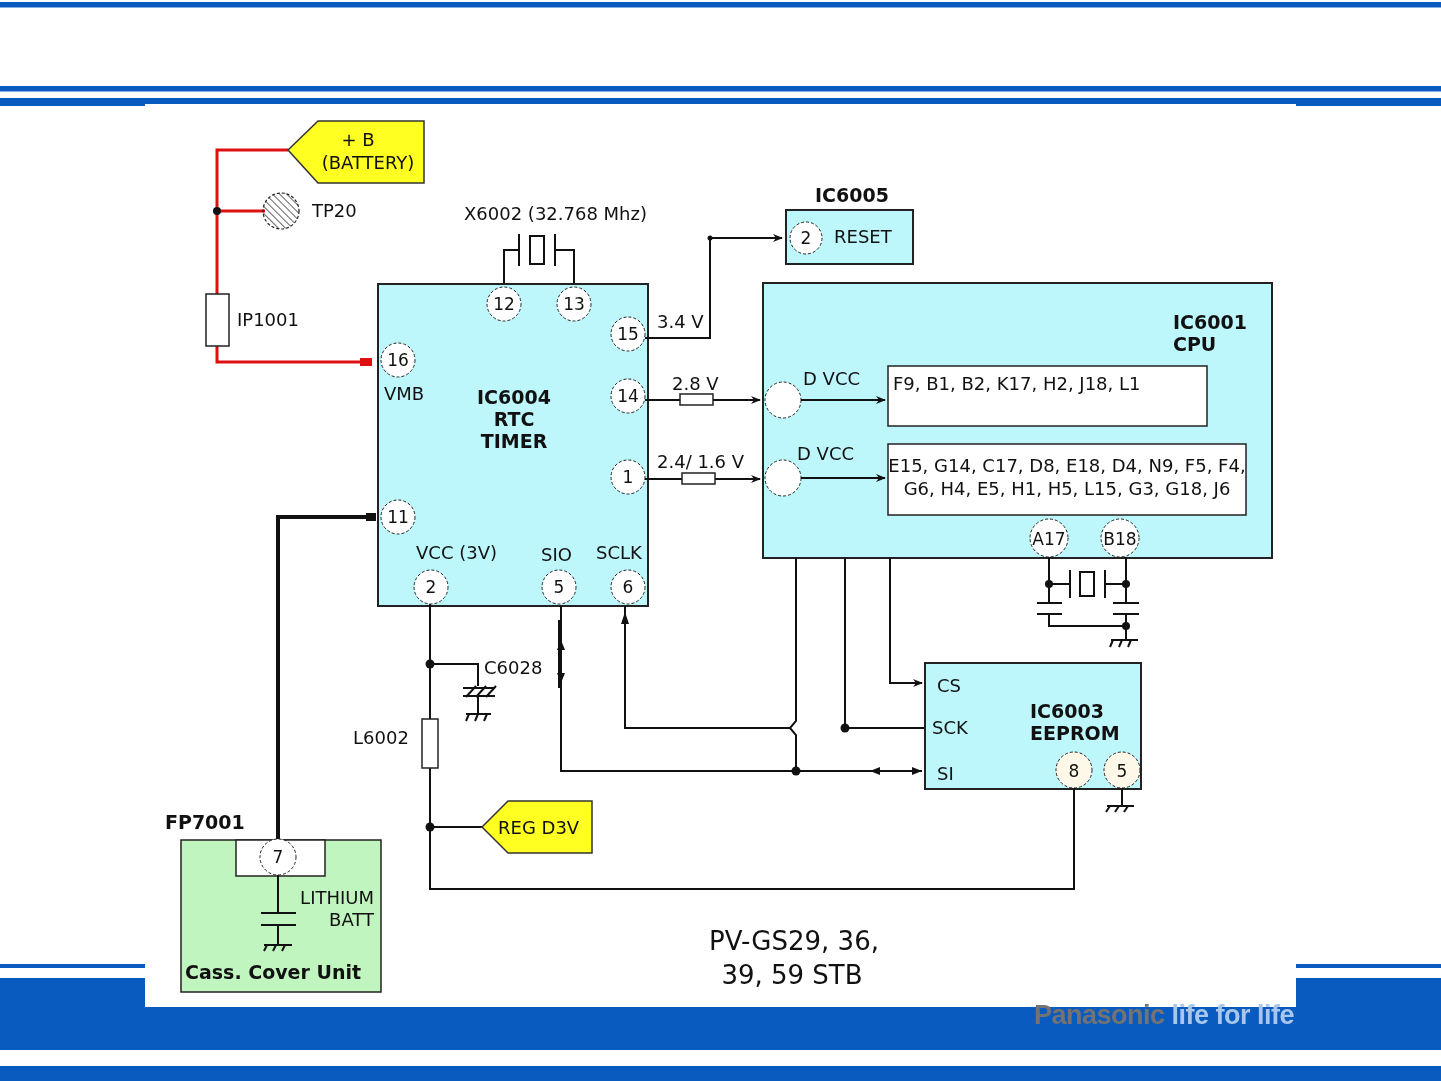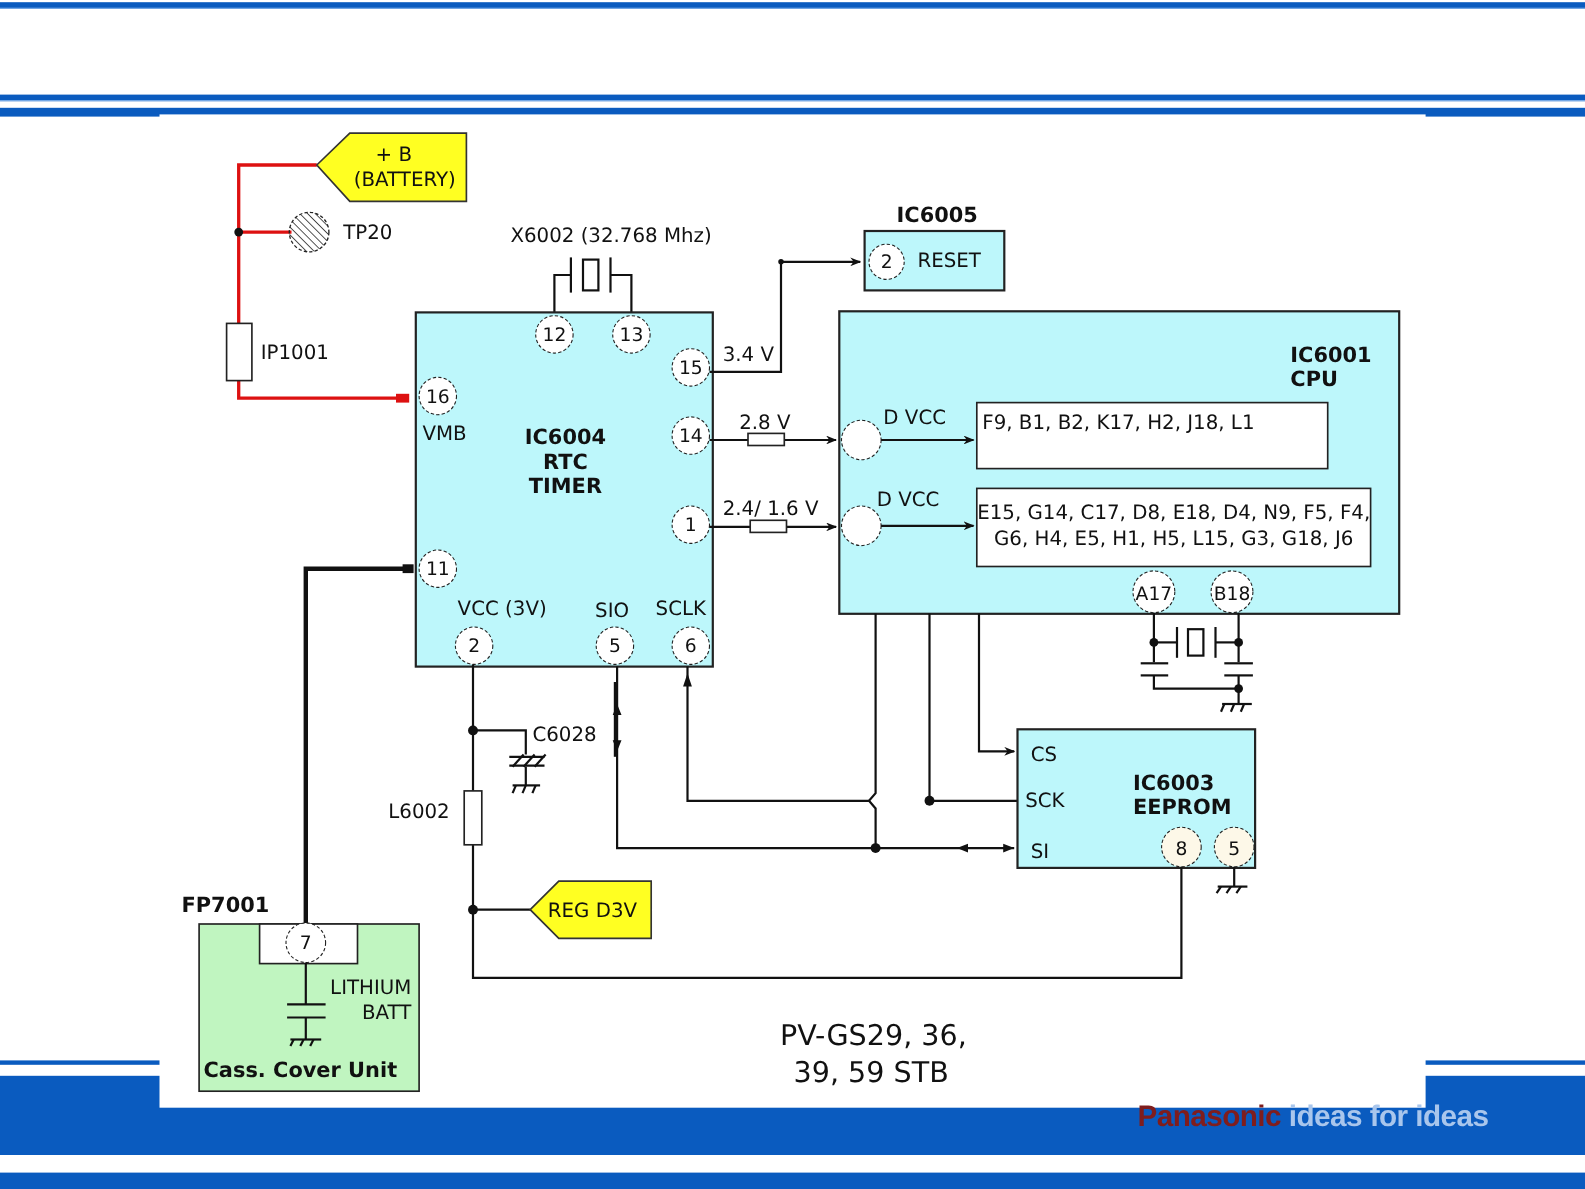--- a/index.html
+++ b/index.html
@@ -6,38 +6,38 @@
   body { width:1441px; height:1081px; position:relative; background:#ffffff; overflow:hidden;
          font-family:"Liberation Sans", sans-serif; }
   .band { position:absolute; left:0; width:1441px; }
   #stage { position:absolute; left:0; top:0; width:1441px; height:1081px; }
   svg text { font-family:"DejaVu Sans", sans-serif; }
   .lbl { font-size:18px; fill:#111; }
   .bold { font-weight:bold; font-size:19px; fill:#111; }
   .pin { font-size:17px; fill:#111; }
   .brand { position:absolute; left:1034px; top:1000px; font-family:"Liberation Sans", sans-serif;
            font-weight:bold; font-size:27px; letter-spacing:-0.5px; }
-  .brand .b1 { color:#7f1d1d; }
+  .brand .b1 { color:#737373; }
   .brand .b2 { color:#a9c6ec; }
 </style>
 </head>
 <body>
 
 <div class="band" style="top:2px;height:5px;background:#0a5bbf;border-bottom:1px solid #7fb0ea;"></div>
 <div class="band" style="top:86px;height:5px;background:#0a5bbf;border-bottom:1px solid #7fb0ea;"></div>
 <div class="band" style="top:98px;height:8px;background:#0a5bbf;"></div>
 <div class="band" style="top:964px;height:4px;background:#0a5bbf;"></div>
 <div class="band" style="top:978px;height:72px;background:#0a5bbf;"></div>
 <div class="band" style="top:1066px;height:15px;background:#0a5bbf;"></div>
 
 <div style="position:absolute;left:145px;top:104px;width:1151px;height:903px;background:#ffffff;"></div>
 
 <div class="brand">
   <span class="b1">Panasonic</span>
-  <span class="b2">ideas for ideas</span>
+  <span class="b2">life for life</span>
 </div>
 
 <svg id="stage" viewBox="0 0 1441 1081" xmlns="http://www.w3.org/2000/svg">
   <defs>
     <pattern id="hatch" width="5" height="5" patternUnits="userSpaceOnUse" patternTransform="rotate(-45)">
       <line x1="0" y1="0" x2="0" y2="5" stroke="#222" stroke-width="1.4"></line>
     </pattern>
     <marker id="arr" markerWidth="10" markerHeight="8" refX="9" refY="4" orient="auto" markerUnits="userSpaceOnUse">
       <path d="M0,0 L10,4 L0,8 L3,4 Z" fill="#111"></path>
     </marker>

